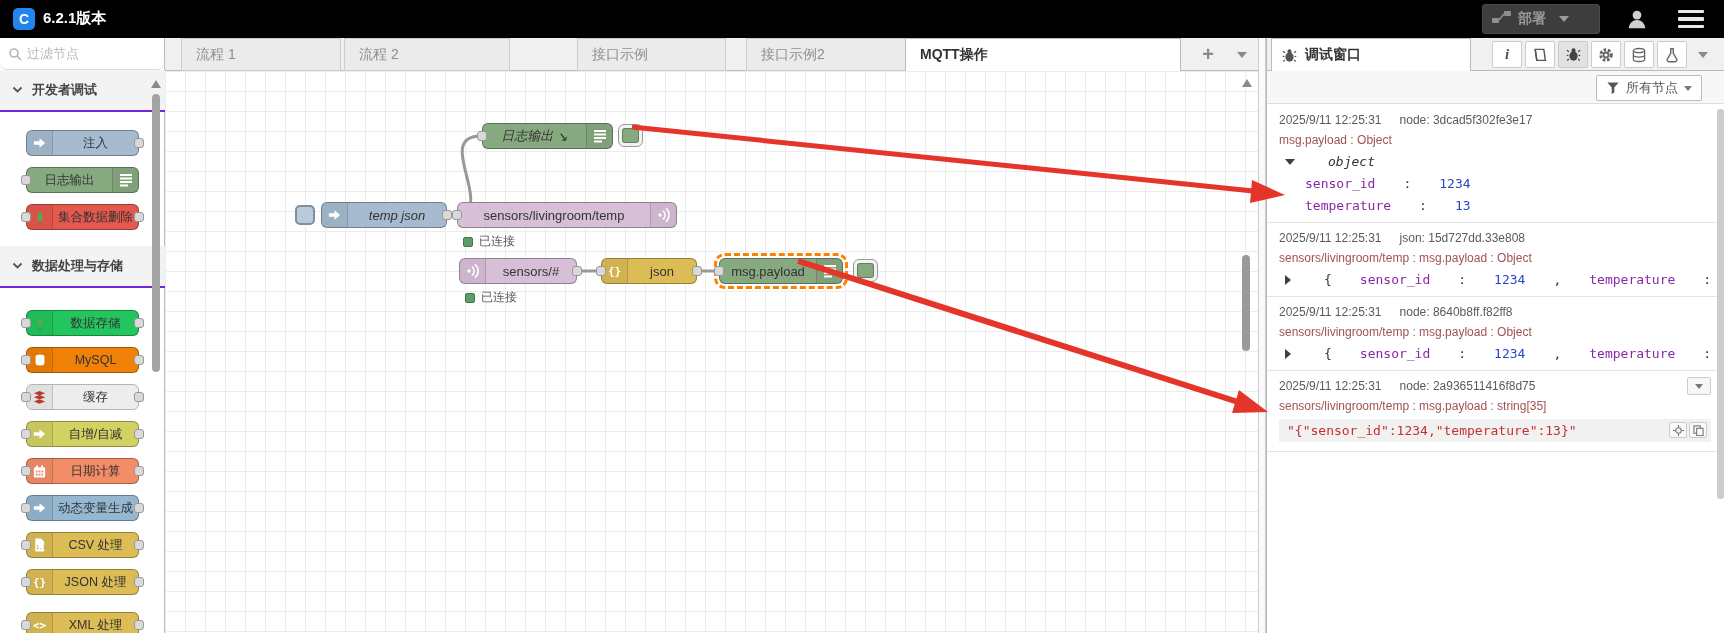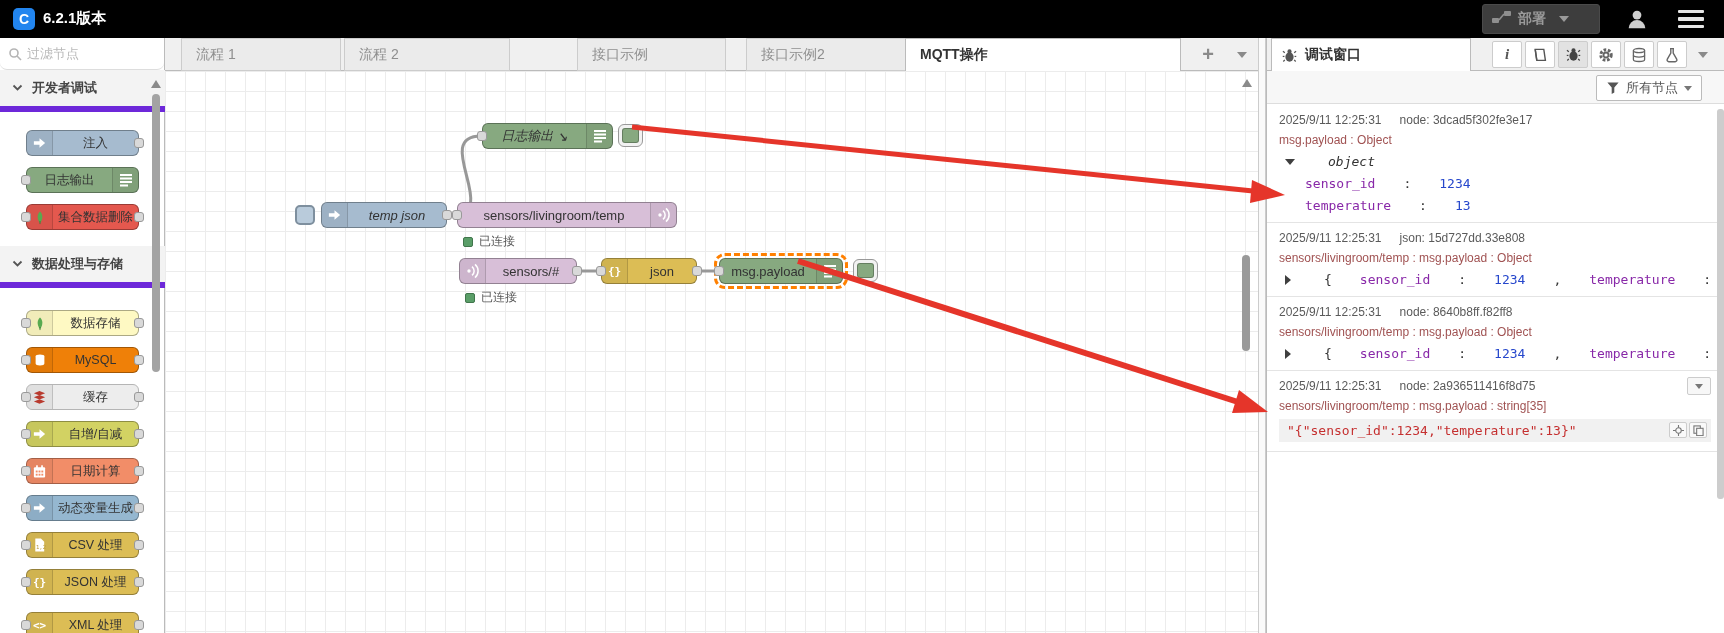--- a/index.html
+++ b/index.html
@@ -18,21 +18,21 @@
   .deploy-caret { margin-left:6px; border-left:5px solid transparent; border-right:5px solid transparent; border-top:6px solid #9a9a9a; }
   .hdr-user { position:absolute; left:1626px; top:8px; width:22px; height:22px; }
   .hdr-menu { position:absolute; left:1678px; top:10px; width:26px; height:18px; display:flex; flex-direction:column; justify-content:space-between; }
   .hdr-menu i { display:block; height:3.4px; background:#e6e6e6; border-radius:1px; }
 
   
   .palette { position:absolute; left:0; top:38px; width:165px; height:595px; background:#fff; border-right:1px solid #bbb; }
   .pal-search { position:relative; height:32px; border-bottom:1px solid #ddd; display:flex; align-items:center; padding:0 8px; gap:5px;border-radius:7px; }
   .pal-search input { border:none; outline:none; width:118px; font-size:13px; color:#444; font-family:"Liberation Sans",sans-serif; }
   .pal-search input::placeholder { color:#b9b9b9; }
-  .pal-cat { position:absolute; left:0; width:165px; height:42px; background:#f3f3f3; border-bottom:6px solid #6d28d9;
+  .pal-cat { position:absolute; left:0; width:165px; height:42px; background:#f3f3f3; border-bottom:2px solid #6d28d9;
              display:flex; align-items:center; gap:9px; padding-left:12px; font-size:13px; font-weight:bold; color:#444; }
   .pnode { position:absolute; left:26px; width:113px; height:26px; border:1px solid rgba(0,0,0,.32); border-radius:6px;
            display:flex; align-items:stretch; font-size:12.5px; color:#333; }
   .pnode .lbl, .fnode .lbl { flex:1; display:flex; align-items:center; justify-content:center; white-space:nowrap; padding:0 4px; }
   .band { width:26px; display:flex; align-items:center; justify-content:center; background:rgba(255,255,255,.12); }
   .band-l { border-right:1px solid rgba(0,0,0,.15); border-radius:5px 0 0 5px; background:rgba(0,0,0,.05); }
   .band-r { border-left:1px solid rgba(0,0,0,.15); border-radius:0 5px 5px 0; background:rgba(0,0,0,.05); }
   .gly { color:#fff; font-family:"DejaVu Sans Mono",monospace; font-weight:bold; font-size:11px; }
   .port { position:absolute; width:10px; height:10px; background:#d9d9d9; border:1px solid #999; border-radius:3px; top:50%; margin-top:-5px; }
   .port-l { left:-6px; } .port-r { right:-6px; }
@@ -51,21 +51,21 @@
 
   
   .canvas { position:absolute; left:165px; top:71px; width:1093px; height:562px; background:#fff;
             background-image:linear-gradient(to right,#ececec 1px,transparent 1px),linear-gradient(to bottom,#ececec 1px,transparent 1px);
             background-size:20px 20px; }
   .wires { position:absolute; left:0; top:0; width:100%; height:100%; z-index:1; }
   .fnode { position:absolute; height:26px; border:1px solid rgba(0,0,0,.32); border-radius:6px; display:flex; align-items:stretch;
            font-size:13px; color:#333; z-index:2; }
   .it { font-style:italic; }
   .c-inject { background:#a6bbcf; } .c-debug { background:#87a980; } .c-del { background:#e4584e; }
-  .c-store { background:#fef9c3; } .c-mysql { background:#ef8008; } .c-cache { background:#ededed; border-color:#b5b5b5; }
+  .c-store { background:#22c55e; } .c-mysql { background:#ef8008; } .c-cache { background:#ededed; border-color:#b5b5b5; }
   .c-incr { background:#d2d263; } .c-date { background:#f28d68; } .c-dyn { background:#95b7d0; }
   .c-yellow { background:#dcbd55; } .c-mqtt { background:#d8bfd8; }
   .selected { outline:3px dashed #ff8000; outline-offset:2px; }
   .inj-btn { position:absolute; width:20px; height:20px; background:#b9cbdb; border:2px solid #7e8f9e; border-radius:5px; z-index:2; }
   .dbg-toggle { position:absolute; width:25px; height:23px; background:#f2f2f2; border:1px solid #999; border-radius:6px; padding:3px; z-index:2; }
   .dbg-toggle i { display:block; width:100%; height:100%; background:#87a980; border-radius:3px; border:1px solid rgba(0,0,0,.25); }
   .status { position:absolute; display:flex; align-items:center; gap:6px; z-index:2; font-size:12px; color:#555; }
   .status i { width:10px; height:10px; background:#5a9e68; border:1px solid #41764c; border-radius:2px; }
   .cv-scroll-up { position:absolute; left:1077px; top:8px; width:0; height:0;
                   border-left:5px solid transparent; border-right:5px solid transparent; border-bottom:8px solid #8a8a8a; }

